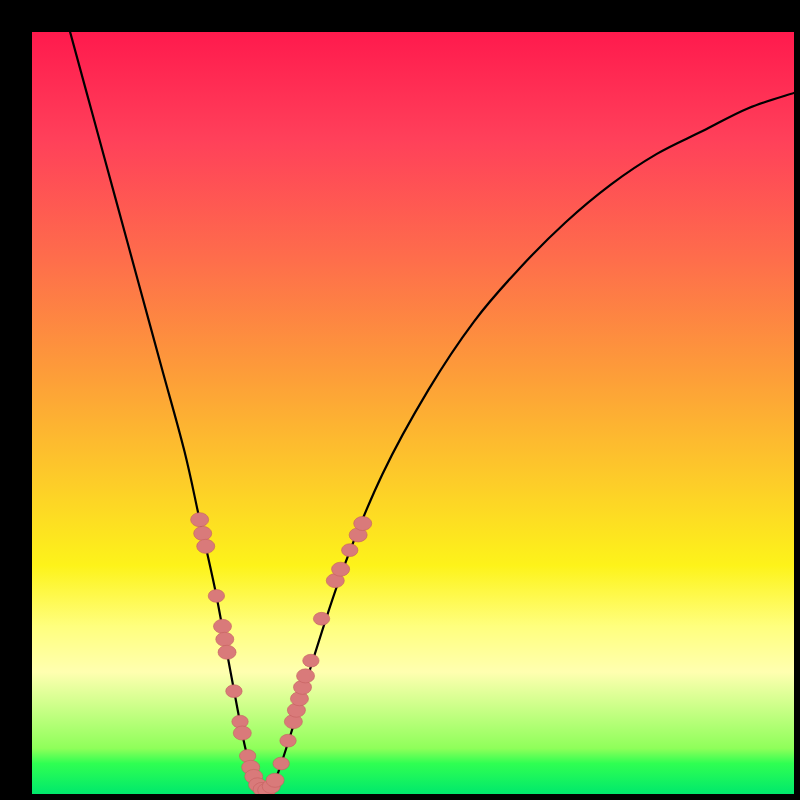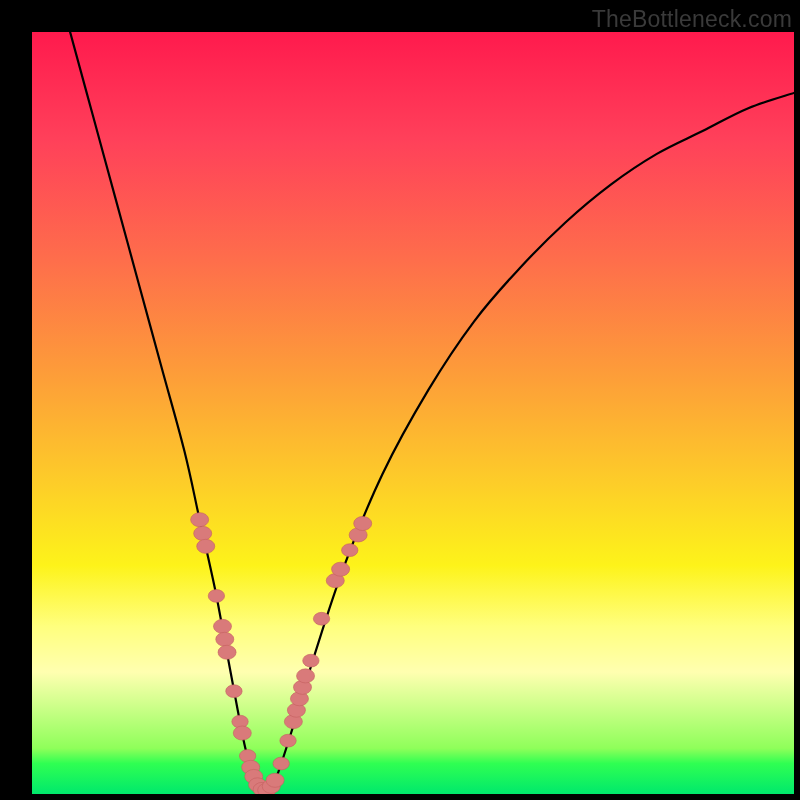--- a/index.html
+++ b/index.html
@@ -53,21 +53,20 @@
     left: 0;
     top: 0;
     width: 762px;
     height: 762px;
   }
 </style>
 </head>
 <body>
 
 <div class="frame">
-  <div class="watermark">TheBottleneck.com</div>
 
   <div class="plot-area">
     <svg class="curve-layer" viewBox="0 0 762 762" preserveAspectRatio="none">
       <path id="curve-path" fill="none" stroke-width="2.2" stroke-linecap="round" stroke-linejoin="round" d="M 38.10 0.00 C 42.21 15.09, 52.73 53.64, 60.96 83.82 C 69.19 114.00, 75.59 137.46, 83.82 167.64 C 92.05 197.82, 98.45 221.28, 106.68 251.46 C 114.91 281.64, 121.31 305.10, 129.54 335.28 C 137.77 365.46, 145.54 391.67, 152.40 419.10 C 159.26 446.53, 162.15 462.99, 167.64 487.68 C 173.13 512.37, 178.08 532.94, 182.88 556.26 C 187.68 579.58, 190.20 595.27, 194.31 617.22 C 198.42 639.17, 202.31 660.35, 205.74 678.18 C 209.17 696.01, 210.62 704.62, 213.36 716.28 C 216.10 727.94, 218.24 735.41, 220.98 742.95 C 223.72 750.49, 225.86 755.45, 228.60 758.19 C 231.34 760.93, 233.48 760.25, 236.22 758.19 C 238.96 756.13, 239.73 757.05, 243.84 746.76 C 247.95 736.47, 252.22 722.99, 259.08 701.04 C 265.94 679.09, 272.34 655.02, 281.94 624.84 C 291.54 594.66, 300.08 566.32, 312.42 533.40 C 324.76 500.48, 335.43 473.51, 350.52 441.96 C 365.61 410.41, 379.78 385.57, 396.24 358.14 C 412.70 330.71, 425.50 311.51, 441.96 289.56 C 458.42 267.61, 471.22 254.05, 487.68 236.22 C 504.14 218.39, 516.94 205.59, 533.40 190.50 C 549.86 175.41, 562.66 164.74, 579.12 152.40 C 595.58 140.06, 608.38 131.52, 624.84 121.92 C 641.30 112.32, 654.10 107.29, 670.56 99.06 C 687.02 90.83, 699.82 83.06, 716.28 76.20 C 732.74 69.34, 753.77 63.70, 762.00 60.96" stroke="#000000"></path>
       <g id="marker-group">
           <ellipse cx="167.64" cy="487.68" rx="9.03" ry="7.04" fill="#d97a7a" stroke="#c45f5f" stroke-width="0.6"></ellipse>
           <ellipse cx="170.69" cy="501.40" rx="9.03" ry="7.04" fill="#d97a7a" stroke="#c45f5f" stroke-width="0.6"></ellipse>
           <ellipse cx="173.74" cy="514.35" rx="9.03" ry="7.04" fill="#d97a7a" stroke="#c45f5f" stroke-width="0.6"></ellipse>
           <ellipse cx="184.40" cy="563.88" rx="8.19" ry="6.39" fill="#d97a7a" stroke="#c45f5f" stroke-width="0.6"></ellipse>
           <ellipse cx="190.50" cy="594.36" rx="9.03" ry="7.04" fill="#d97a7a" stroke="#c45f5f" stroke-width="0.6"></ellipse>

